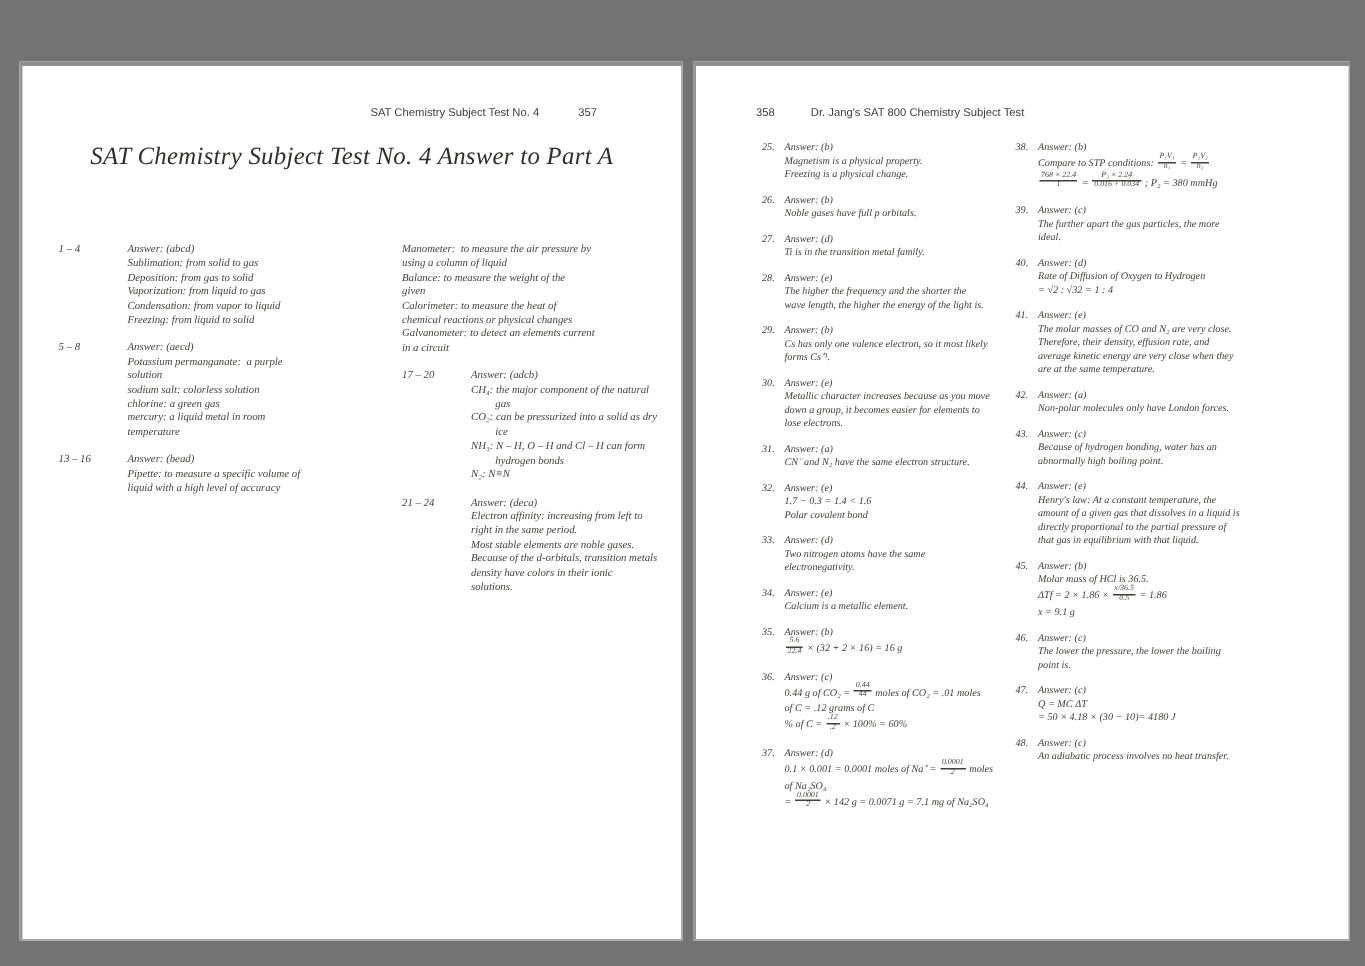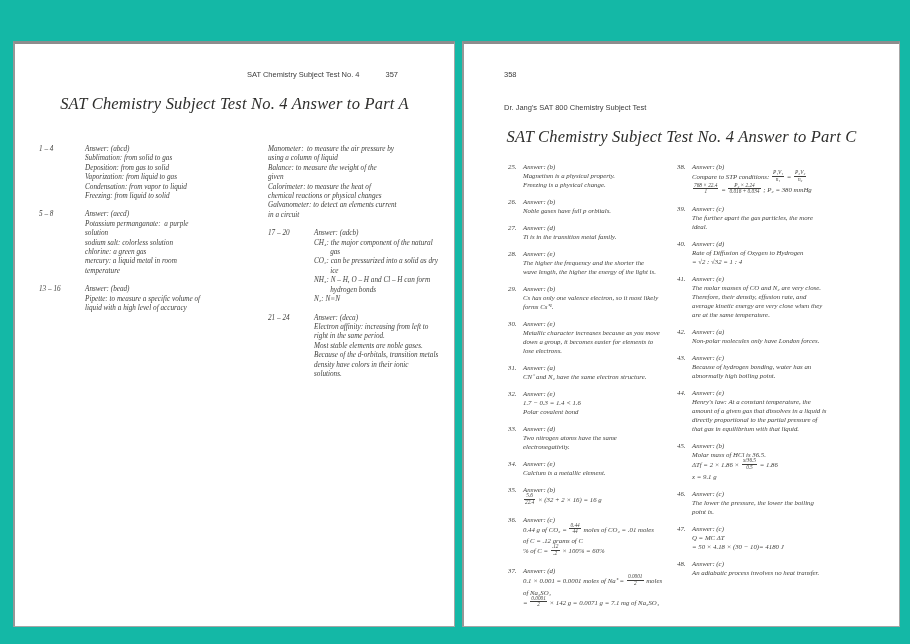--- a/index.html
+++ b/index.html
@@ -1,29 +1,29 @@
 <!DOCTYPE html>
 <html><head>
 <meta charset="utf-8">
 <style>
   html,body{margin:0;padding:0;background:#ffffff;width:910px;height:644px;overflow:hidden;}
-  .stage{position:relative;width:910px;height:644px;background:#14b8a6;
+  .stage{position:relative;width:910px;height:644px;background:#737373;
          font-family:"Liberation Serif",serif;color:#3f3f3c;}
   .sheet{position:absolute;top:41px;height:586px;background:#fff;box-sizing:border-box;
          border:1px solid #a6a6a6;border-top:3px solid #8d8d8d;border-left:2px solid #979797;}
   .sheet.left{left:13px;width:442px;}
   .sheet.right{left:462px;width:438px;}
   .running{display:flex;align-items:baseline;margin-top:26px;
            font-family:"Liberation Sans",sans-serif;font-size:7.5px;color:#3c3c3c;}
   .sheet.left .running{justify-content:flex-end;padding-right:56px;gap:26px;}
-  .sheet.right .running{justify-content:flex-start;padding-left:40px;gap:24px;flex-direction:column;}
+  .sheet.right .running{justify-content:flex-start;padding-left:40px;gap:24px;}
   h1{font-family:"Liberation Serif",serif;font-weight:400;font-size:16.5px;color:#2e2e2c;
      text-align:center;margin:15px 0 0 0;letter-spacing:.2px;font-style:italic;}
   .cols{display:flex;}
-  .sheet.left .cols{margin-top:31px;padding:0 16px 0 24px;}
+  .sheet.left .cols{margin-top:48px;padding:0 16px 0 24px;}
   .sheet.right .cols{margin-top:15px;padding:0 14px 0 44px;}
   .col{box-sizing:border-box;}
   .sheet.left .col1{width:229px;flex:none;}
   .sheet.left .col2{flex:1;}
   .sheet.right .col1{width:169px;flex:none;}
   .sheet.right .col2{flex:1;}
   .qa{display:flex;align-items:flex-start;margin-bottom:9px;}
   .sheet.right .qa{margin-bottom:8px;}
   .gutter{flex:none;font-style:italic;}
   .sheet.left .gutter{width:46px;padding-right:10px;box-sizing:border-box;text-align:left;}
@@ -130,21 +130,20 @@
           </div>
       </div>
     </div>
   </div>
 
   <div class="sheet right">
     <div class="running">
       <span>358</span>
       <span>Dr. Jang's SAT 800 Chemistry Subject Test</span>
     </div>
-    <h1>SAT Chemistry Subject Test No. 4 Answer to Part C</h1>
     <div class="cols">
       <div class="col col1">
 
           <div class="qa">
             <div class="gutter">25.</div>
             <div class="bodytxt">
               <div class="line">Answer: (b)</div>
               <div class="line">Magnetism is a physical property.</div>
               <div class="line">Freezing is a physical change.</div>
             </div>

